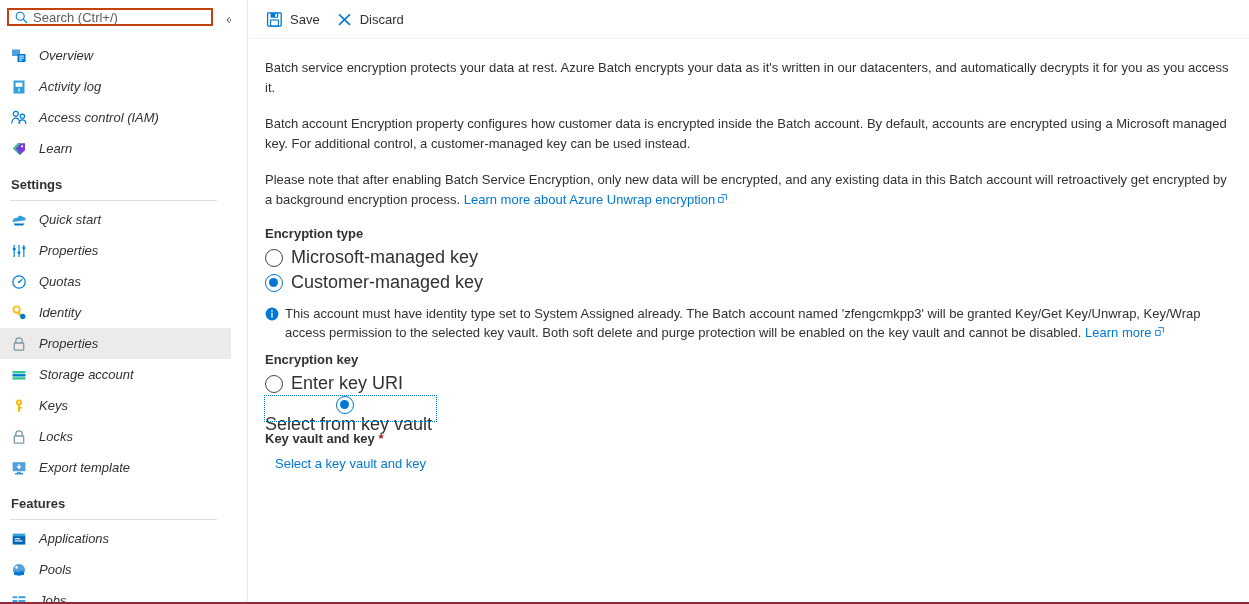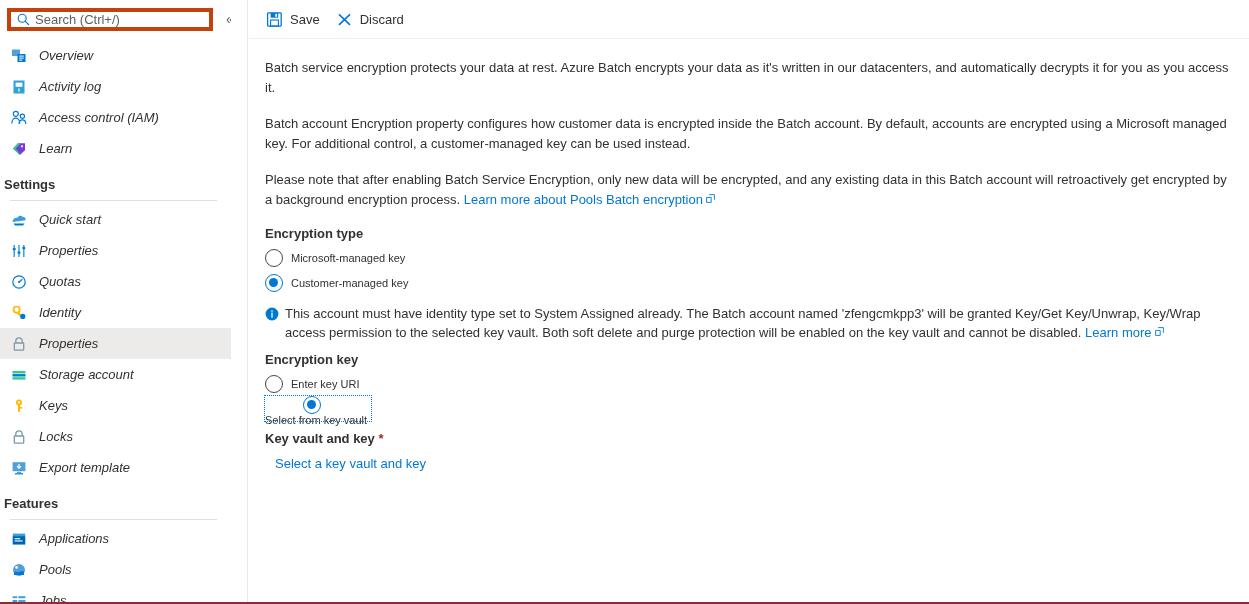--- a/index.html
+++ b/index.html
@@ -30,22 +30,22 @@
   }
   .search-row {
     position: absolute;
     left: 0; top: 0;
     width: 231px;
     height: 40px;
   }
   .search-box {
     position: absolute;
     left: 7px; top: 8px;
-    width: 206px; height: 23px;
-    border: 4px solid #c2410c;
+    width: 206px; height: 18px;
+    border: 2px solid #c2410c;
     background: #ffffff;
     display: flex;
     align-items: center;
     padding-left: 6px;
   }
   .search-box .mag {
     width: 13px; height: 13px;
     flex: 0 0 13px;
     position: relative;
     margin-right: 5px;
@@ -102,21 +102,21 @@
   .nav-label {
     font-size: 13px;
     color: #323130;
     line-height: 31px;
     font-style: italic;
   }
   .nav-section {
     height: 30px;
     display: flex;
     align-items: flex-end;
-    padding-left: 4px;
+    padding-left: 11px;
     padding-bottom: 2px;
     font-weight: bold;
     font-size: 13px;
     color: #323130;
   }
   .nav-sep {
     height: 1px;
     background: #e1dfdd;
     margin: 6px 14px 3px 10px;
   }
@@ -238,21 +238,21 @@
   }
   .radio-row.checked .radio-mark::after {
     content: "";
     position: absolute;
     left: 3px; top: 3px;
     width: 9px; height: 9px;
     border-radius: 50%;
     background: #0078d4;
   }
   .radio-text {
-    font-size: 11px;
+    font-size: 18px;
     color: #323130;
     white-space: nowrap;
   }
 
   .info-row {
     display: flex;
     align-items: flex-start;
     margin-top: 9px;
     max-width: 990px;
   }
@@ -530,21 +530,21 @@
     </div>
     <div class="cmdbar-sep"></div>
 
     <div class="body-pane">
 
       <div class="para p1">Batch service encryption protects your data at rest. Azure Batch encrypts your data as it's written in our datacenters, and automatically decrypts it for you as you access it.</div>
 
       <div class="para">Batch account Encryption property configures how customer data is encrypted inside the Batch account. By default, accounts are encrypted using a Microsoft managed key. For additional control, a customer-managed key can be used instead.</div>
 
       <div class="para">
-        <span>Please note that after enabling Batch Service Encryption, only new data will be encrypted, and any existing data in this Batch account will retroactively get encrypted by a background encryption process. </span><a class="link">Learn more about Pools Batch encryption</a><span class="ext-ico"><svg width="9" height="9" viewBox="0 0 9 9">
+        <span>Please note that after enabling Batch Service Encryption, only new data will be encrypted, and any existing data in this Batch account will retroactively get encrypted by a background encryption process. </span><a class="link">Learn more about Azure Unwrap encryption</a><span class="ext-ico"><svg width="9" height="9" viewBox="0 0 9 9">
               <path d="M3.2 0.6 H8.4 V5.8" fill="none" stroke="#0078d4" stroke-width="0.9"></path>
               <path d="M0.6 3.4 H5.2 V8.4 H0.6 Z" fill="none" stroke="#0078d4" stroke-width="0.9"></path>
             </svg></span>
       </div>
 
       
       <div class="field-label">Encryption type</div>
 
       <div class="radio-row">
         <span class="radio-mark"></span>

